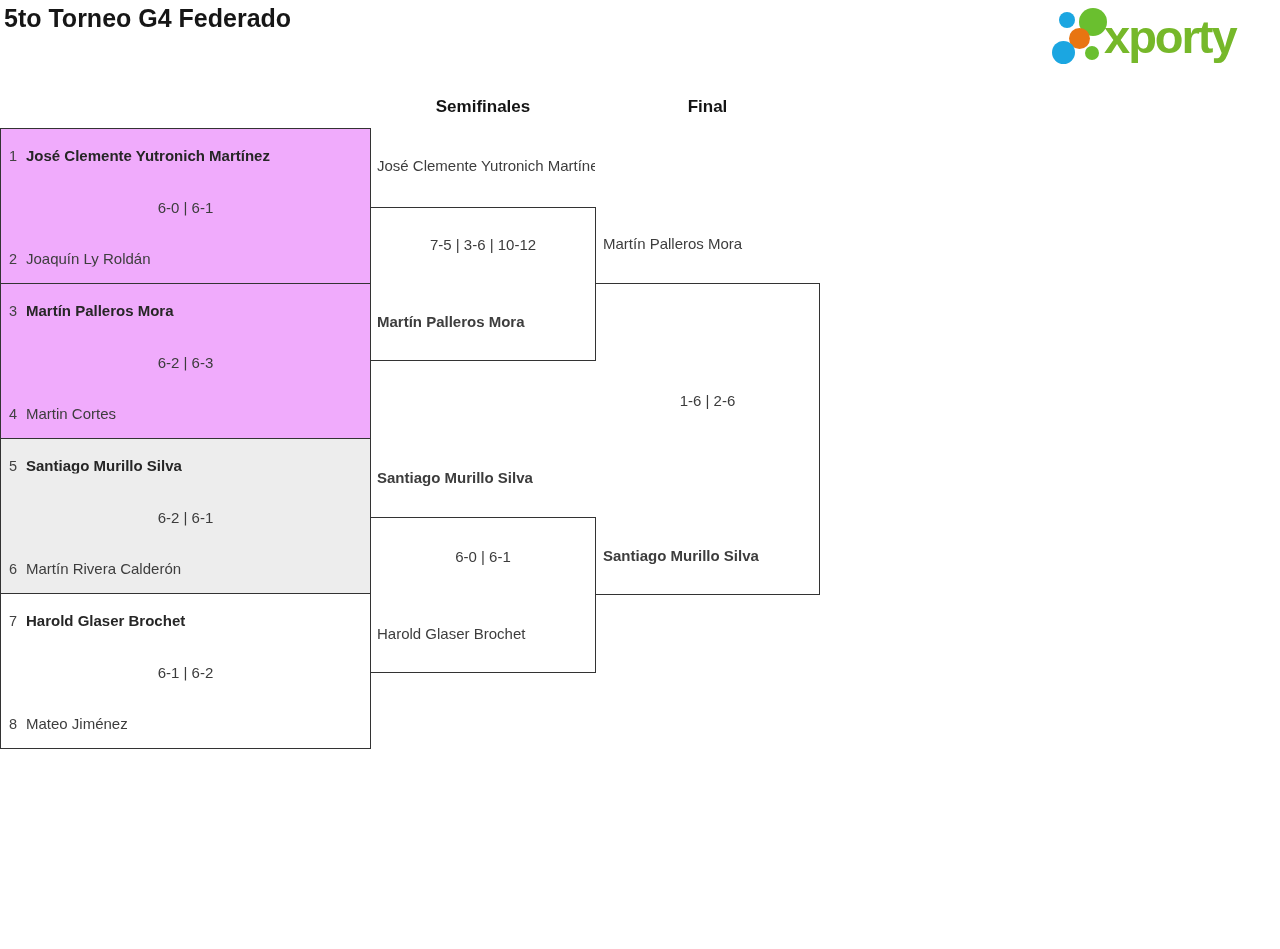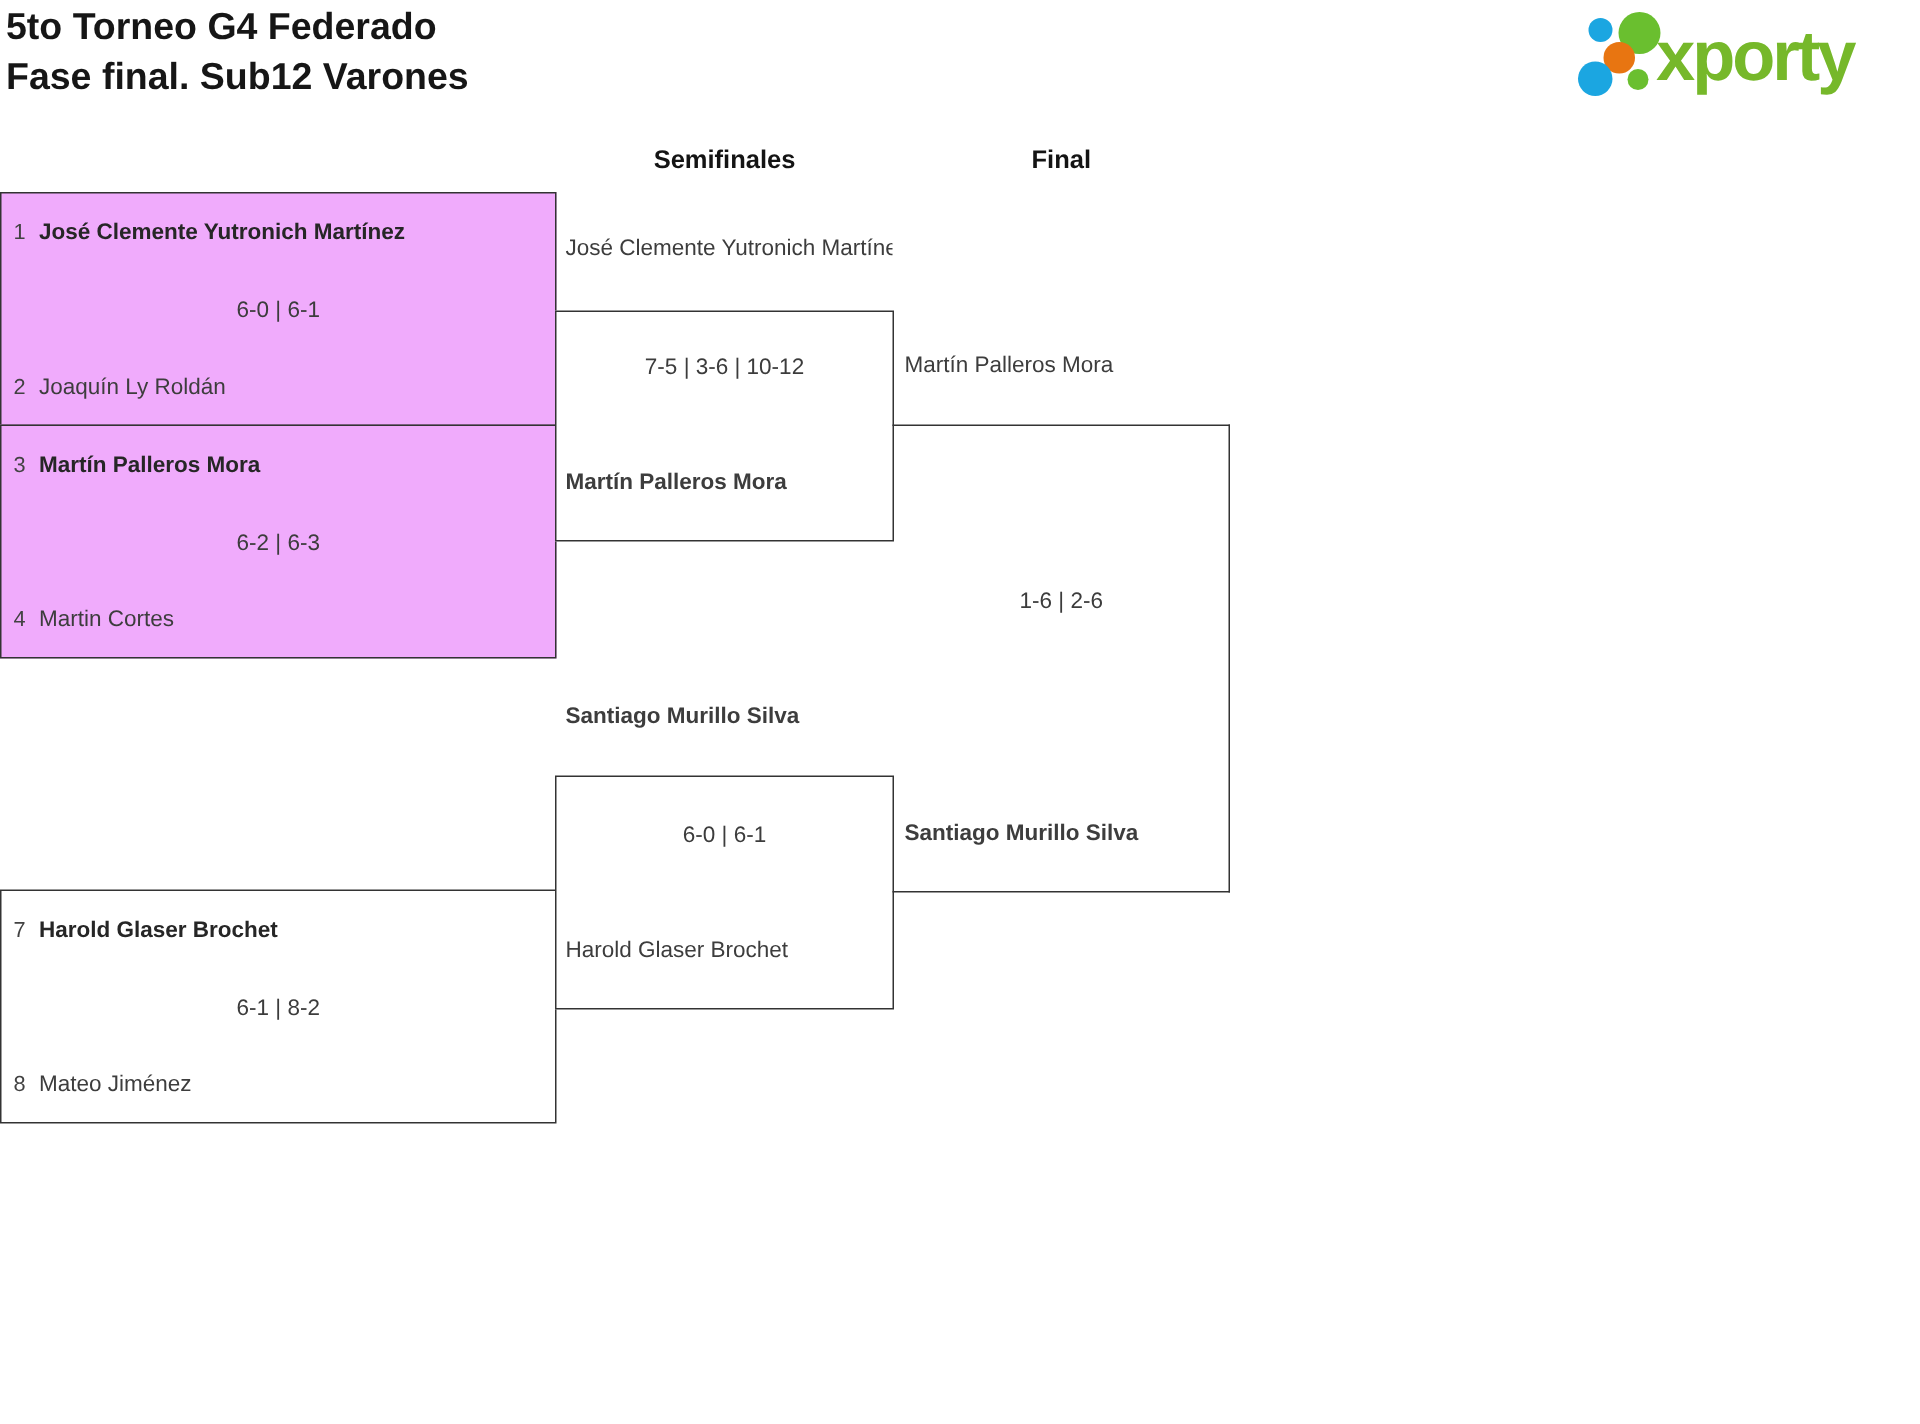--- a/index.html
+++ b/index.html
@@ -69,21 +69,20 @@
   #f-sc  { left:595px; top:401px; width:225px; }
   #f-p2  { left:603px; top:556px; width:215px; }
 </style>
 </head>
 <body>
 
 <div id="page">
 
   <div id="title">
     <div>5to Torneo G4 Federado</div>
-    <div>Fase final. Sub12 Varones</div>
   </div>
 
   <div id="logo">
     <span class="dot" id="dot-blue-top"></span>
     <span class="dot" id="dot-green-big"></span>
     <span class="dot" id="dot-orange"></span>
     <span class="dot" id="dot-blue-big"></span>
     <span class="dot" id="dot-green-small"></span>
     <span id="wordmark">xporty</span>
   </div>
@@ -105,26 +104,35 @@
   <div class="box" id="qf2">
     <div class="qrow p1">
       <span class="seed">3</span><span class="pname winner">Martín Palleros Mora</span>
     </div>
     <div class="qrow sc">6-2 | 6-3</div>
     <div class="qrow p2">
       <span class="seed">4</span><span class="pname">Martin Cortes</span>
     </div>
   </div>
 
+  <div class="box" id="qf3">
+    <div class="qrow p1">
+      <span class="seed">5</span><span class="pname winner">Santiago Murillo Silva</span>
+    </div>
+    <div class="qrow sc">6-2 | 6-1</div>
+    <div class="qrow p2">
+      <span class="seed">6</span><span class="pname">Martín Rivera Calderón</span>
+    </div>
+  </div>
 
   <div class="box" id="qf4">
     <div class="qrow p1">
       <span class="seed">7</span><span class="pname winner">Harold Glaser Brochet</span>
     </div>
-    <div class="qrow sc">6-1 | 8-2</div>
+    <div class="qrow sc">6-1 | 6-2</div>
     <div class="qrow p2">
       <span class="seed">8</span><span class="pname">Mateo Jiménez</span>
     </div>
   </div>
 
   <div class="box" id="sf1"></div>
   <div class="box" id="sf2"></div>
   <div class="box" id="final-box"></div>
 
   <div class="flabel" id="sf1-p1">José Clemente Yutronich Martínez</div>

